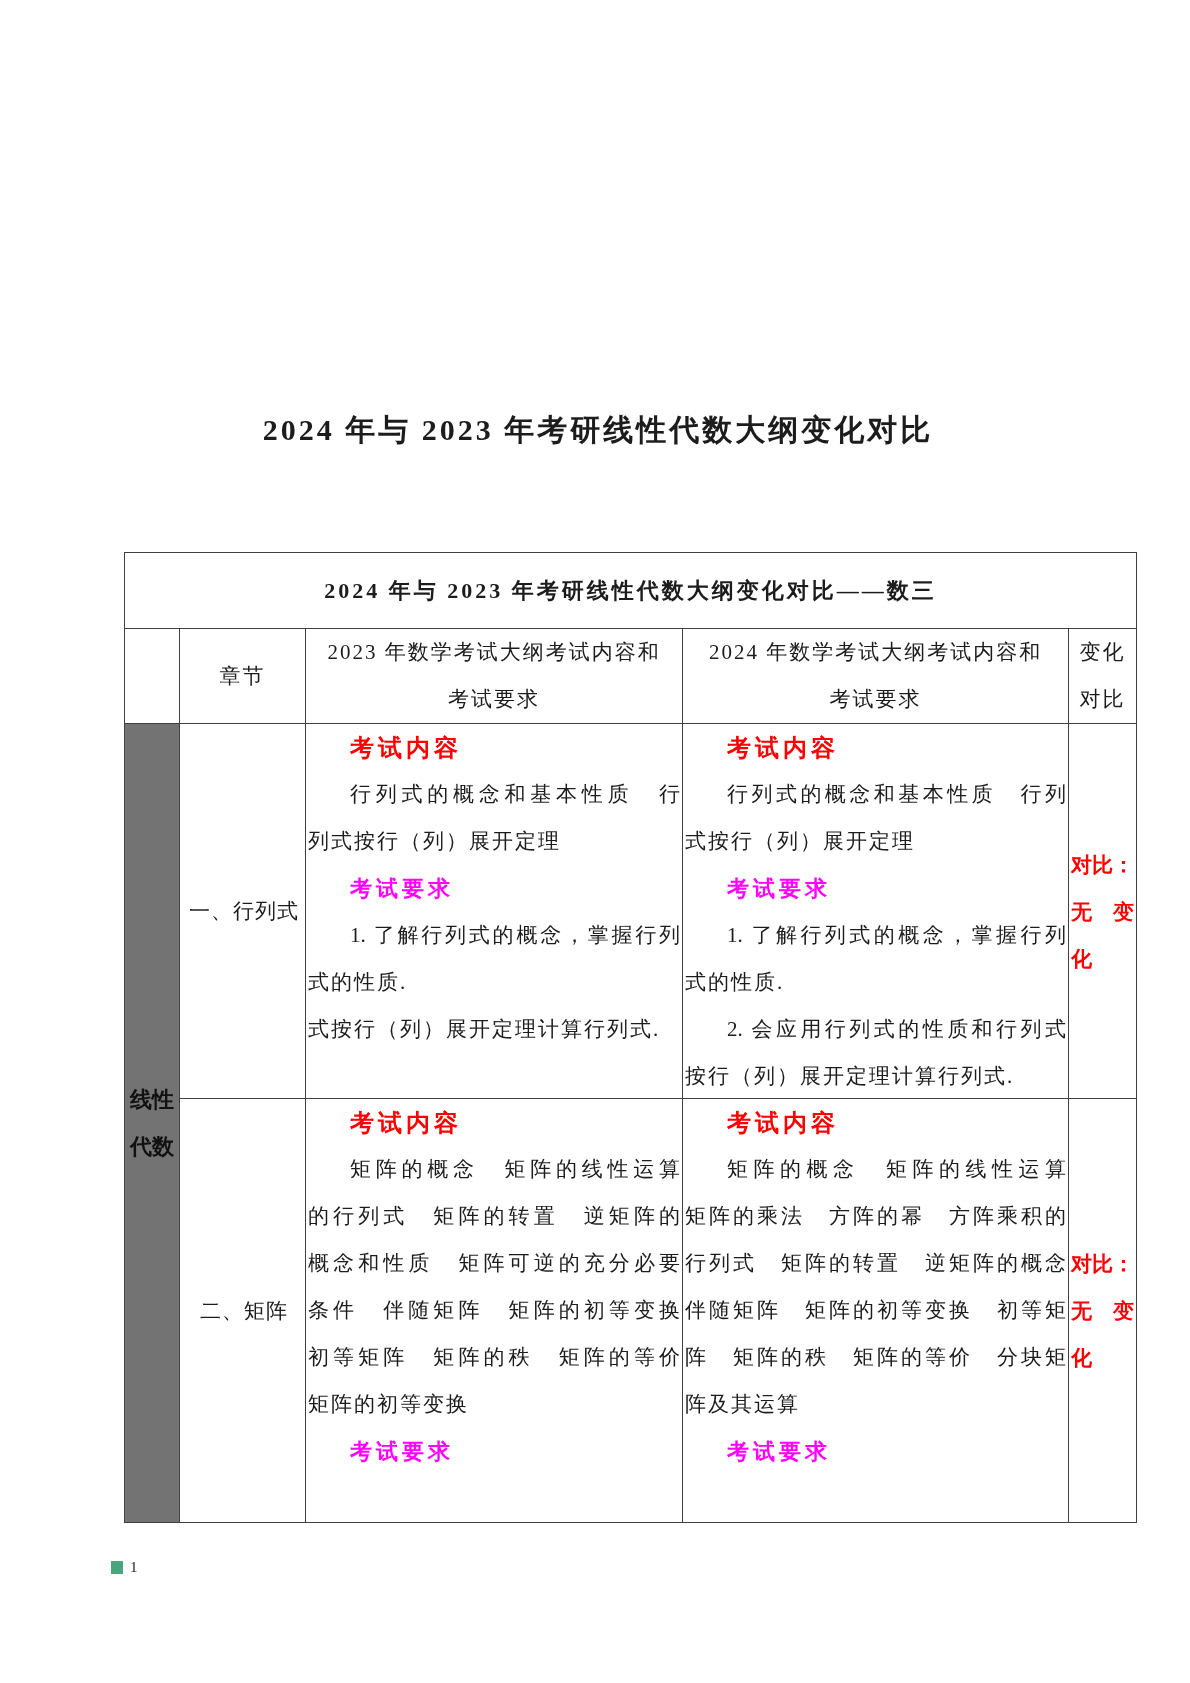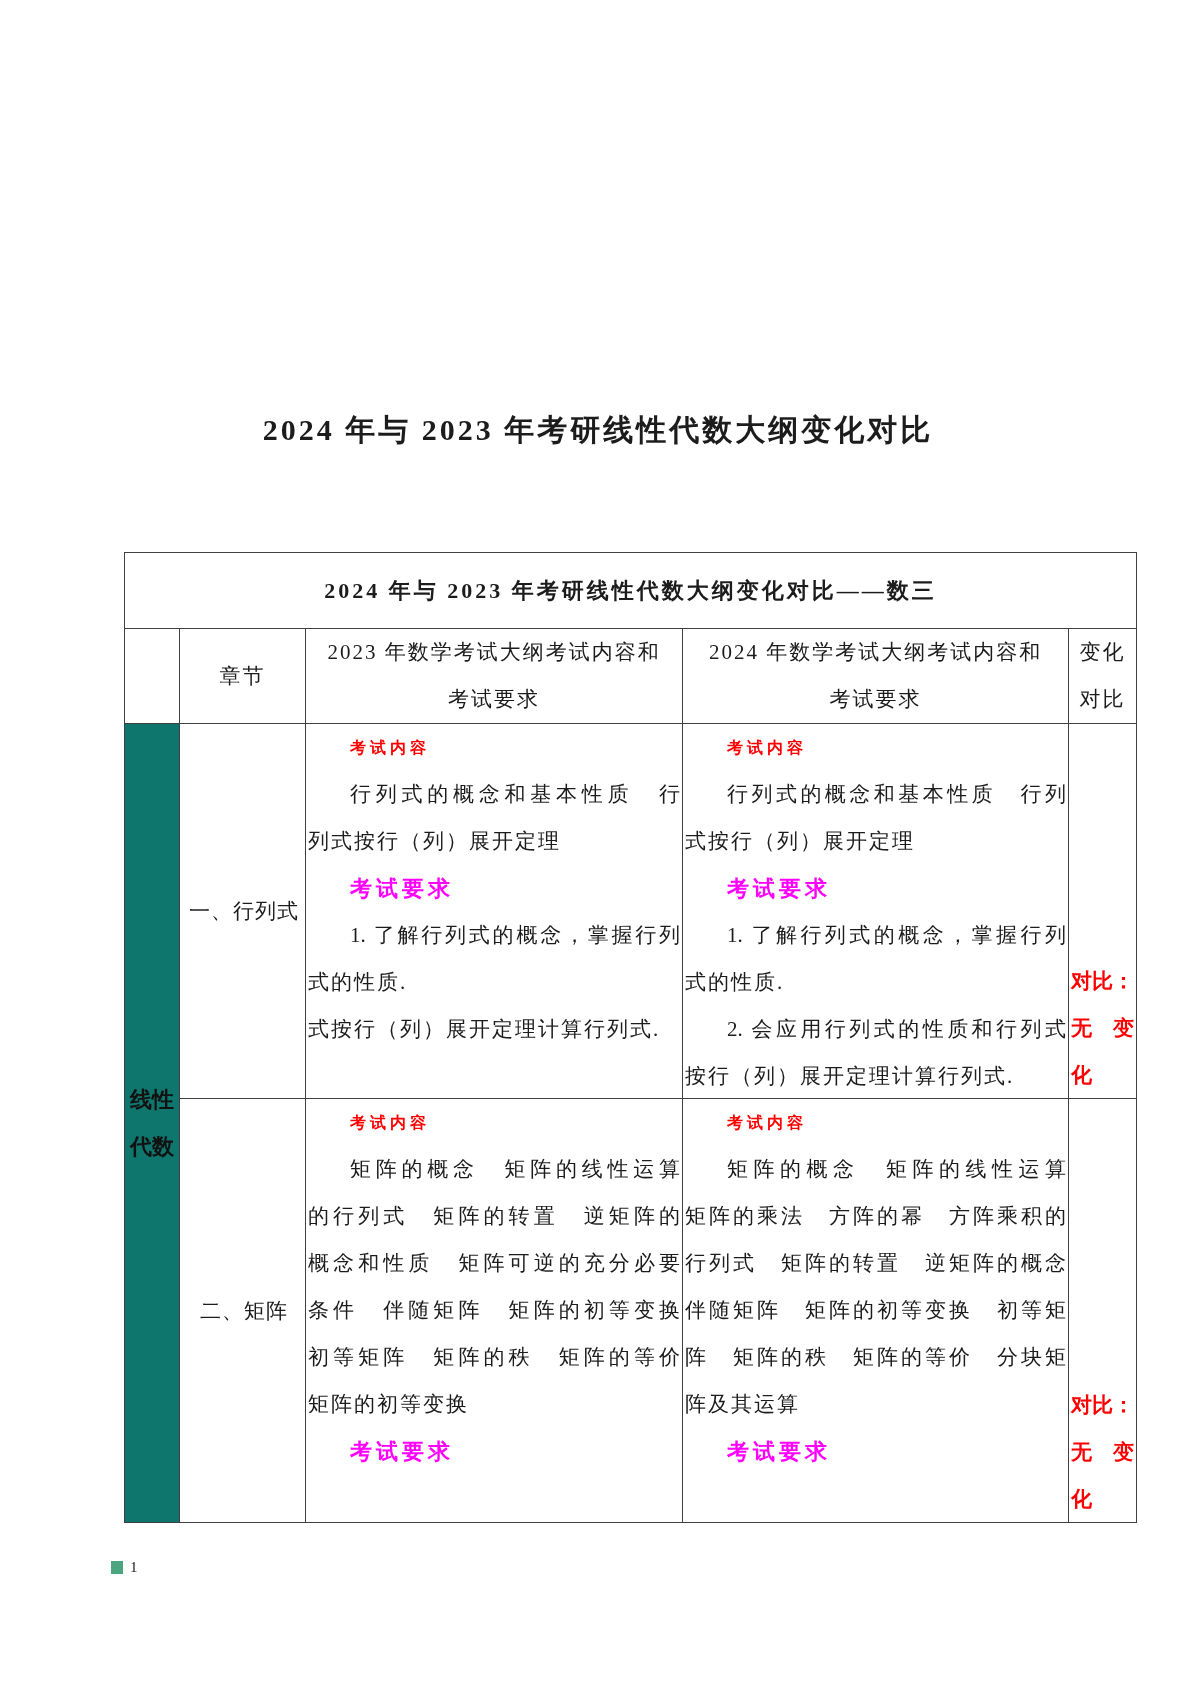--- a/index.html
+++ b/index.html
@@ -13,36 +13,36 @@
         border:1px solid #404040;background:#fff;}
   .cell{box-sizing:border-box;border-right:1px solid #404040;border-bottom:1px solid #404040;
         overflow:visible;}
   .nb-r{border-right:none;}
   .nb-b{border-bottom:none;}
   .tbl-title{grid-column:1/6;display:flex;align-items:center;justify-content:center;
         font-size:22px;font-weight:bold;letter-spacing:3px;}
   .hcell{display:flex;flex-direction:column;align-items:center;justify-content:center;
         font-size:21px;font-weight:normal;letter-spacing:2px;}
   .hcell .ln{height:47px;line-height:47px;}
-  .subject{grid-row:3/5;grid-column:1;background:#0f766e;display:flex;flex-direction:column;
+  .subject{grid-row:3/5;grid-column:1;background:#737373;display:flex;flex-direction:column;
         align-items:center;justify-content:center;font-family:"Liberation Sans","DejaVu Sans",sans-serif;
         font-weight:bold;font-size:22px;color:#111;}
   .subject .ln{height:47px;line-height:47px;}
   .chap{display:flex;flex-direction:column;justify-content:center;align-items:center;
         padding-left:3px;font-size:21px;letter-spacing:1px;}
   .content{padding:0 2px;font-size:21px;}
   .ln{height:47px;line-height:47px;}
   .ind{padding-left:42px;}
   .pl{letter-spacing:2px;}
   .jf{text-align:justify;text-align-last:justify;text-justify:inter-character;}
   .hr{color:#FF0000;font-family:"Liberation Sans","DejaVu Sans",sans-serif;
-      font-weight:bold;font-size:16px;letter-spacing:4px;}
+      font-weight:bold;font-size:24px;letter-spacing:4px;}
   .hm{color:#FF00FF;font-family:"Liberation Sans","DejaVu Sans",sans-serif;
       font-weight:bold;font-size:22px;letter-spacing:4px;}
-  .chgcell{display:flex;flex-direction:column;justify-content:flex-end;padding:0 2px;
+  .chgcell{display:flex;flex-direction:column;justify-content:center;padding:0 2px;
       color:#FF0000;font-family:"Liberation Sans","DejaVu Sans",sans-serif;
       font-weight:bold;font-size:21px;}
   .chgcell .ln{height:47px;line-height:47px;}
   .footer{position:absolute;left:111px;top:1560px;display:flex;align-items:center;}
   .bullet{width:12px;height:13px;background:#4CA581;display:inline-block;}
   .pnum{margin-left:7px;font-size:15px;line-height:15px;color:#222;}
 </style>
 </head>
 <body>
 

